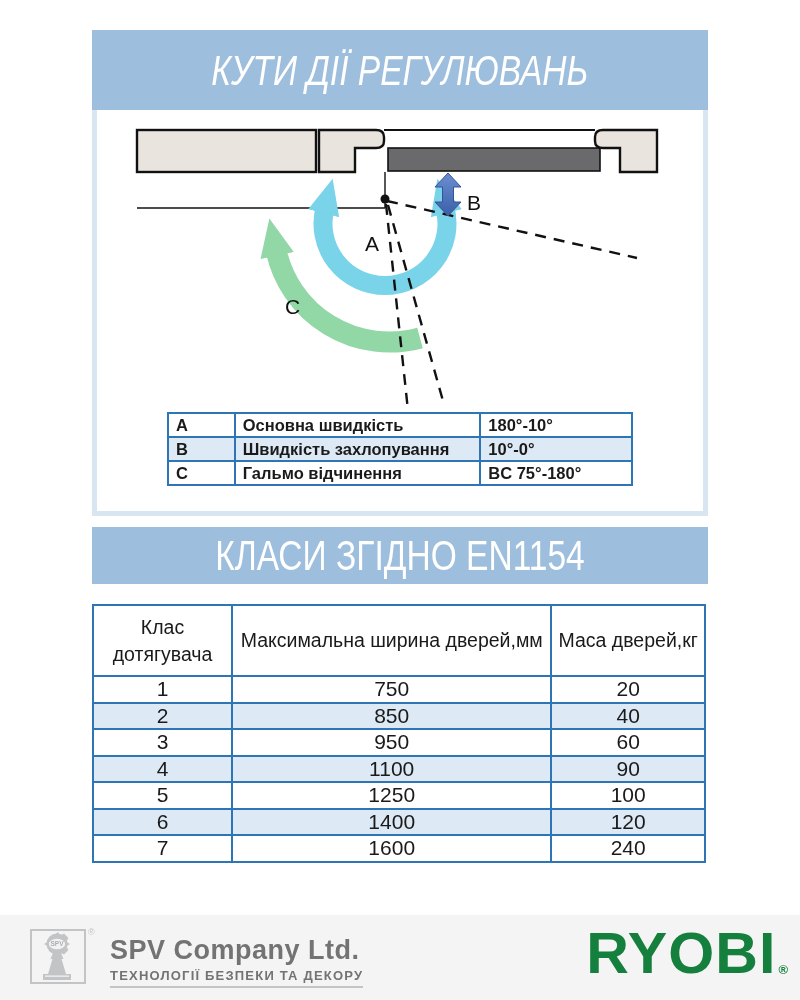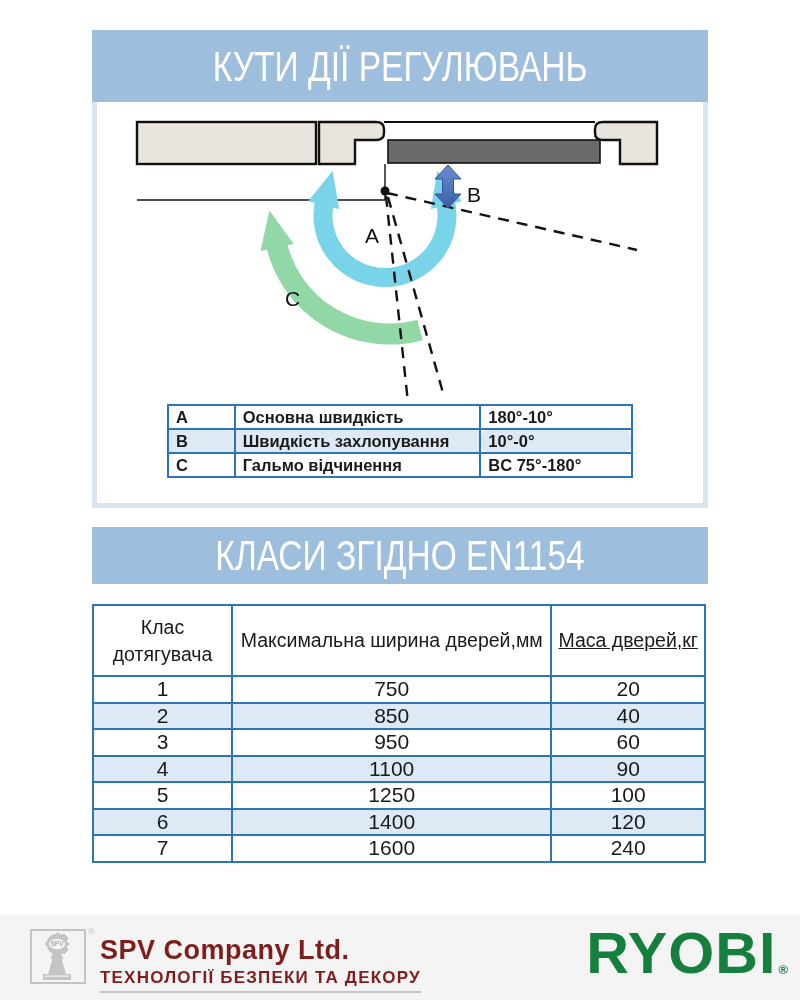--- a/index.html
+++ b/index.html
@@ -5,52 +5,52 @@
   html,body{margin:0;padding:0;background:#ffffff;}
   .page{position:relative;width:800px;height:1000px;background:#ffffff;overflow:hidden;
         font-family:"Liberation Sans", sans-serif;color:#1a1a1a;}
 
   
   .panel{position:absolute;left:92px;width:616px;}
   .band{background:#9ebedd;display:flex;align-items:center;justify-content:center;}
   .band .title{color:#ffffff;font-size:43px;line-height:1;display:inline-block;
                transform:scaleX(0.78);white-space:nowrap;}
   .panel1{top:30px;height:478px;}
-  .panel1 .band{height:72px;}
+  .panel1 .band{height:80px;font-style:italic;}
   .panel1 .panel-body{position:relative;height:401px;background:#ffffff;
                       border:5px solid #d9e6f2;border-top:none;}
   .panel-body-inner{position:absolute;inset:0;}
   .diagram{position:absolute;left:0;top:0;}
 
   
   .t1{position:absolute;left:70px;top:302px;width:466px;border-collapse:collapse;
       font-size:16.5px;font-weight:bold;}
   .t1 td{border:2px solid #2e75b5;height:22px;padding:0 0 0 7px;background:#ffffff;}
   .t1 tr.alt td{background:#dde9f5;}
   .t1 .c-key{width:62px;}
   .t1 .c-name{width:248px;}
-  .t1 .c-val{width:150px;border-radius:10px;}
+  .t1 .c-val{width:150px;}
 
   
   .panel2{top:527px;border-radius:6px;}
   .panel2 .band{height:57px;}
   .t2{position:absolute;left:92px;top:604px;width:614px;border-collapse:collapse;
       text-align:center;table-layout:fixed;}
   .t2 th,.t2 td{border:2px solid #2e75b5;background:#ffffff;font-weight:normal;}
   .t2 th{height:69px;font-size:19.5px;line-height:1.35;padding:0 4px;}
   .t2 td{height:24.5px;font-size:21px;padding:0;}
   .t2 tr.alt td{background:#dde9f5;}
-  .t2 .c1{width:22.2%;} .t2 .c2{width:53.1%;} .t2 .c3{width:24.7%;text-decoration:underline;}
+  .t2 .c1{width:22.2%;} .t2 .c2{width:53.1%;} .t2 .c3{width:24.7%;}
 
   
   .footer{position:absolute;left:0;top:915px;width:800px;height:85px;background:#f4f4f4;}
   .spv-group{position:absolute;left:28px;top:8px;display:flex;align-items:flex-start;}
-  .spv-text{margin-top:14px;color:#7f1d1d;}
+  .spv-text{margin-left:10px;margin-top:14px;color:#737373;}
   .spv-name{font-size:27px;font-weight:bold;letter-spacing:0.5px;line-height:1;}
-  .spv-tagline{font-size:17px;font-weight:bold;letter-spacing:1.2px;margin-top:4px;
+  .spv-tagline{font-size:13px;font-weight:bold;letter-spacing:1.2px;margin-top:4px;
                padding-bottom:3px;border-bottom:2px solid #c3c4c6;white-space:nowrap;}
   .ryobi{position:absolute;right:12px;top:14px;color:#15803d;display:flex;align-items:flex-end;}
   .ryobi-name{font-size:58px;font-weight:bold;line-height:0.82;letter-spacing:1px;
               transform:scaleX(1.02);transform-origin:right bottom;}
   .ryobi-reg{font-size:13px;font-weight:bold;margin-left:2px;}
 
   svg text{font-family:"Liberation Sans", sans-serif;}
 </style>
 </head>
 <body>

